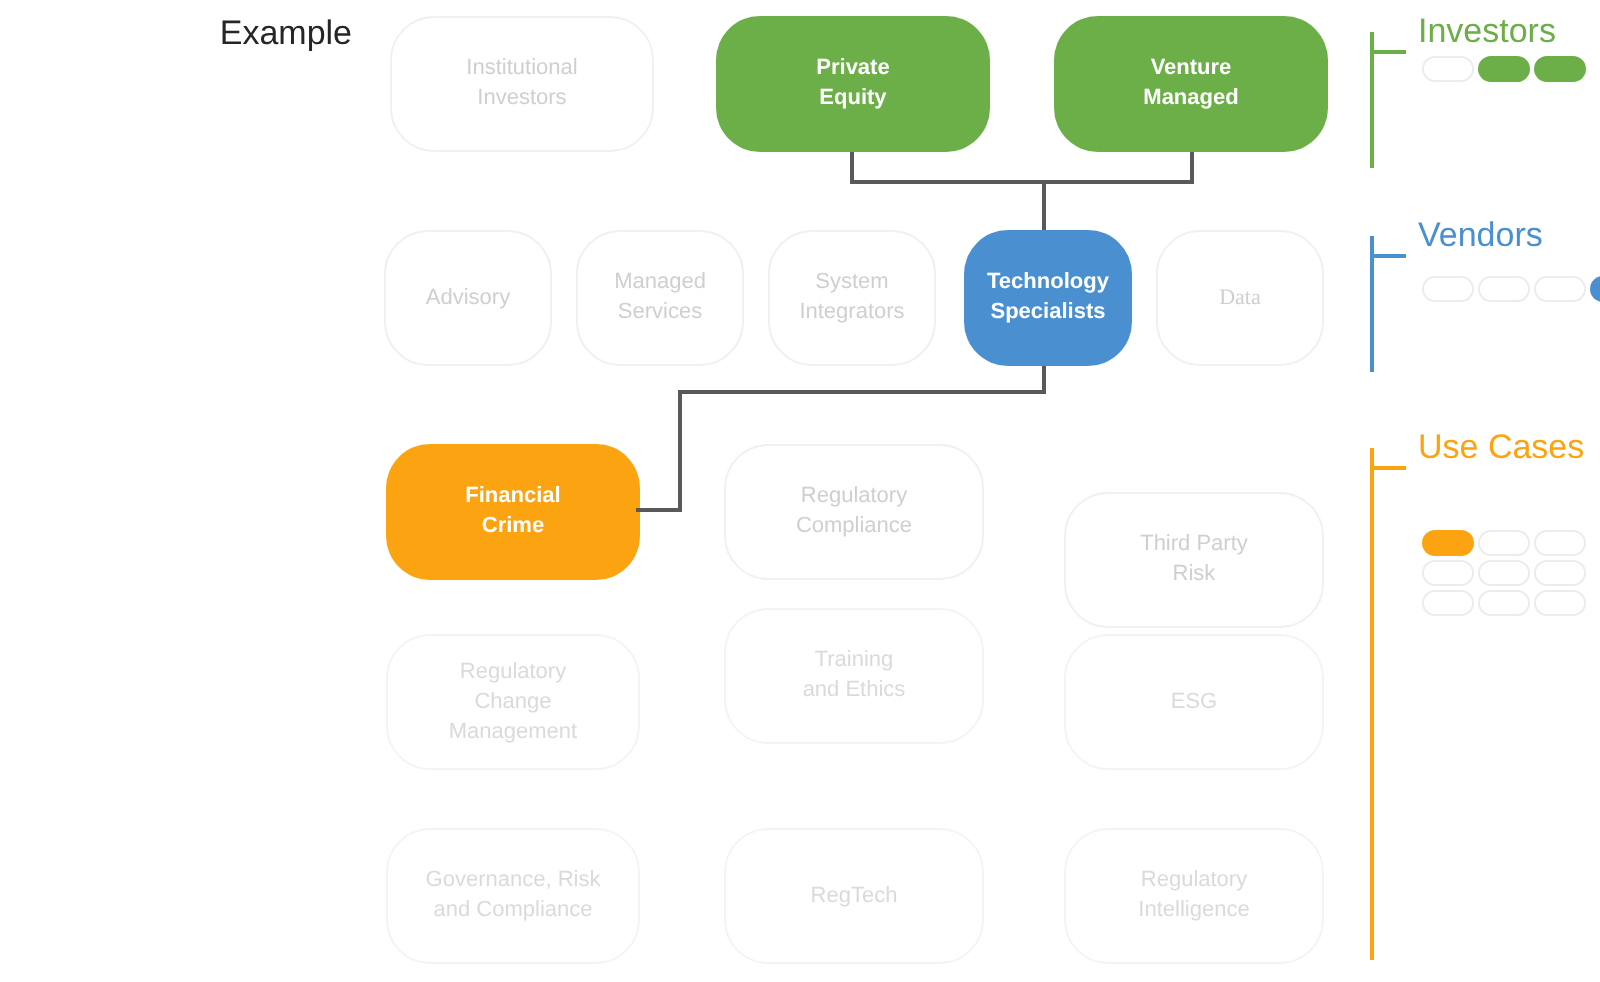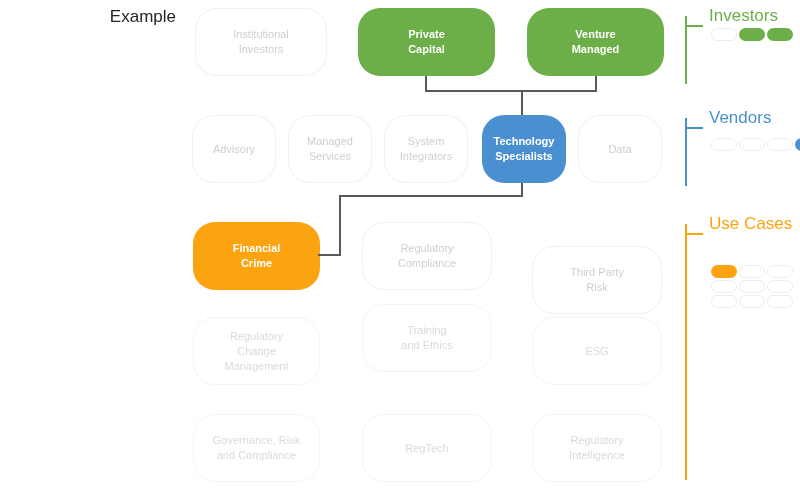--- a/index.html
+++ b/index.html
@@ -126,31 +126,31 @@
 <div id="stage">
 
   <div id="caption">
     <div class="title">Example</div>
   </div>
 
   <div id="cards-layer">
       <div class="card ghost" style="left: 195px; top: 8px; width: 132px; height: 68px;">Institutional
 Investors</div>
       <div class="card solid" style="left: 358px; top: 8px; width: 137px; height: 68px; background: rgb(108, 174, 71);">Private
-Capital</div>
+Equity</div>
       <div class="card solid" style="left: 527px; top: 8px; width: 137px; height: 68px; background: rgb(108, 174, 71);">Venture
 Managed</div>
       <div class="card ghost" style="left: 192px; top: 115px; width: 84px; height: 68px;">Advisory</div>
       <div class="card ghost" style="left: 288px; top: 115px; width: 84px; height: 68px;">Managed
 Services</div>
       <div class="card ghost" style="left: 384px; top: 115px; width: 84px; height: 68px;">System
 Integrators</div>
       <div class="card solid" style="left: 482px; top: 115px; width: 84px; height: 68px; background: rgb(74, 144, 208);">Technology
 Specialists</div>
-      <div class="card ghost" style="left: 578px; top: 115px; width: 84px; height: 68px;">Data</div>
+      <div class="card ghost" style="left: 578px; top: 115px; width: 84px; height: 68px; font-family: Liberation Serif, serif;">Data</div>
       <div class="card solid" style="left: 193px; top: 222px; width: 127px; height: 68px; background: rgb(252, 163, 17);">Financial
 Crime</div>
       <div class="card ghost" style="left: 362px; top: 222px; width: 130px; height: 68px;">Regulatory
 Compliance</div>
       <div class="card ghost" style="left: 532px; top: 222px; width: 130px; height: 68px; margin-top: 24px;">Third Party
 Risk</div>
       <div class="card ghost faded" style="left: 193px; top: 317px; width: 127px; height: 68px;">Regulatory
 Change
 Management</div>
       <div class="card ghost faded" style="left: 362px; top: 304px; width: 130px; height: 68px;">Training

